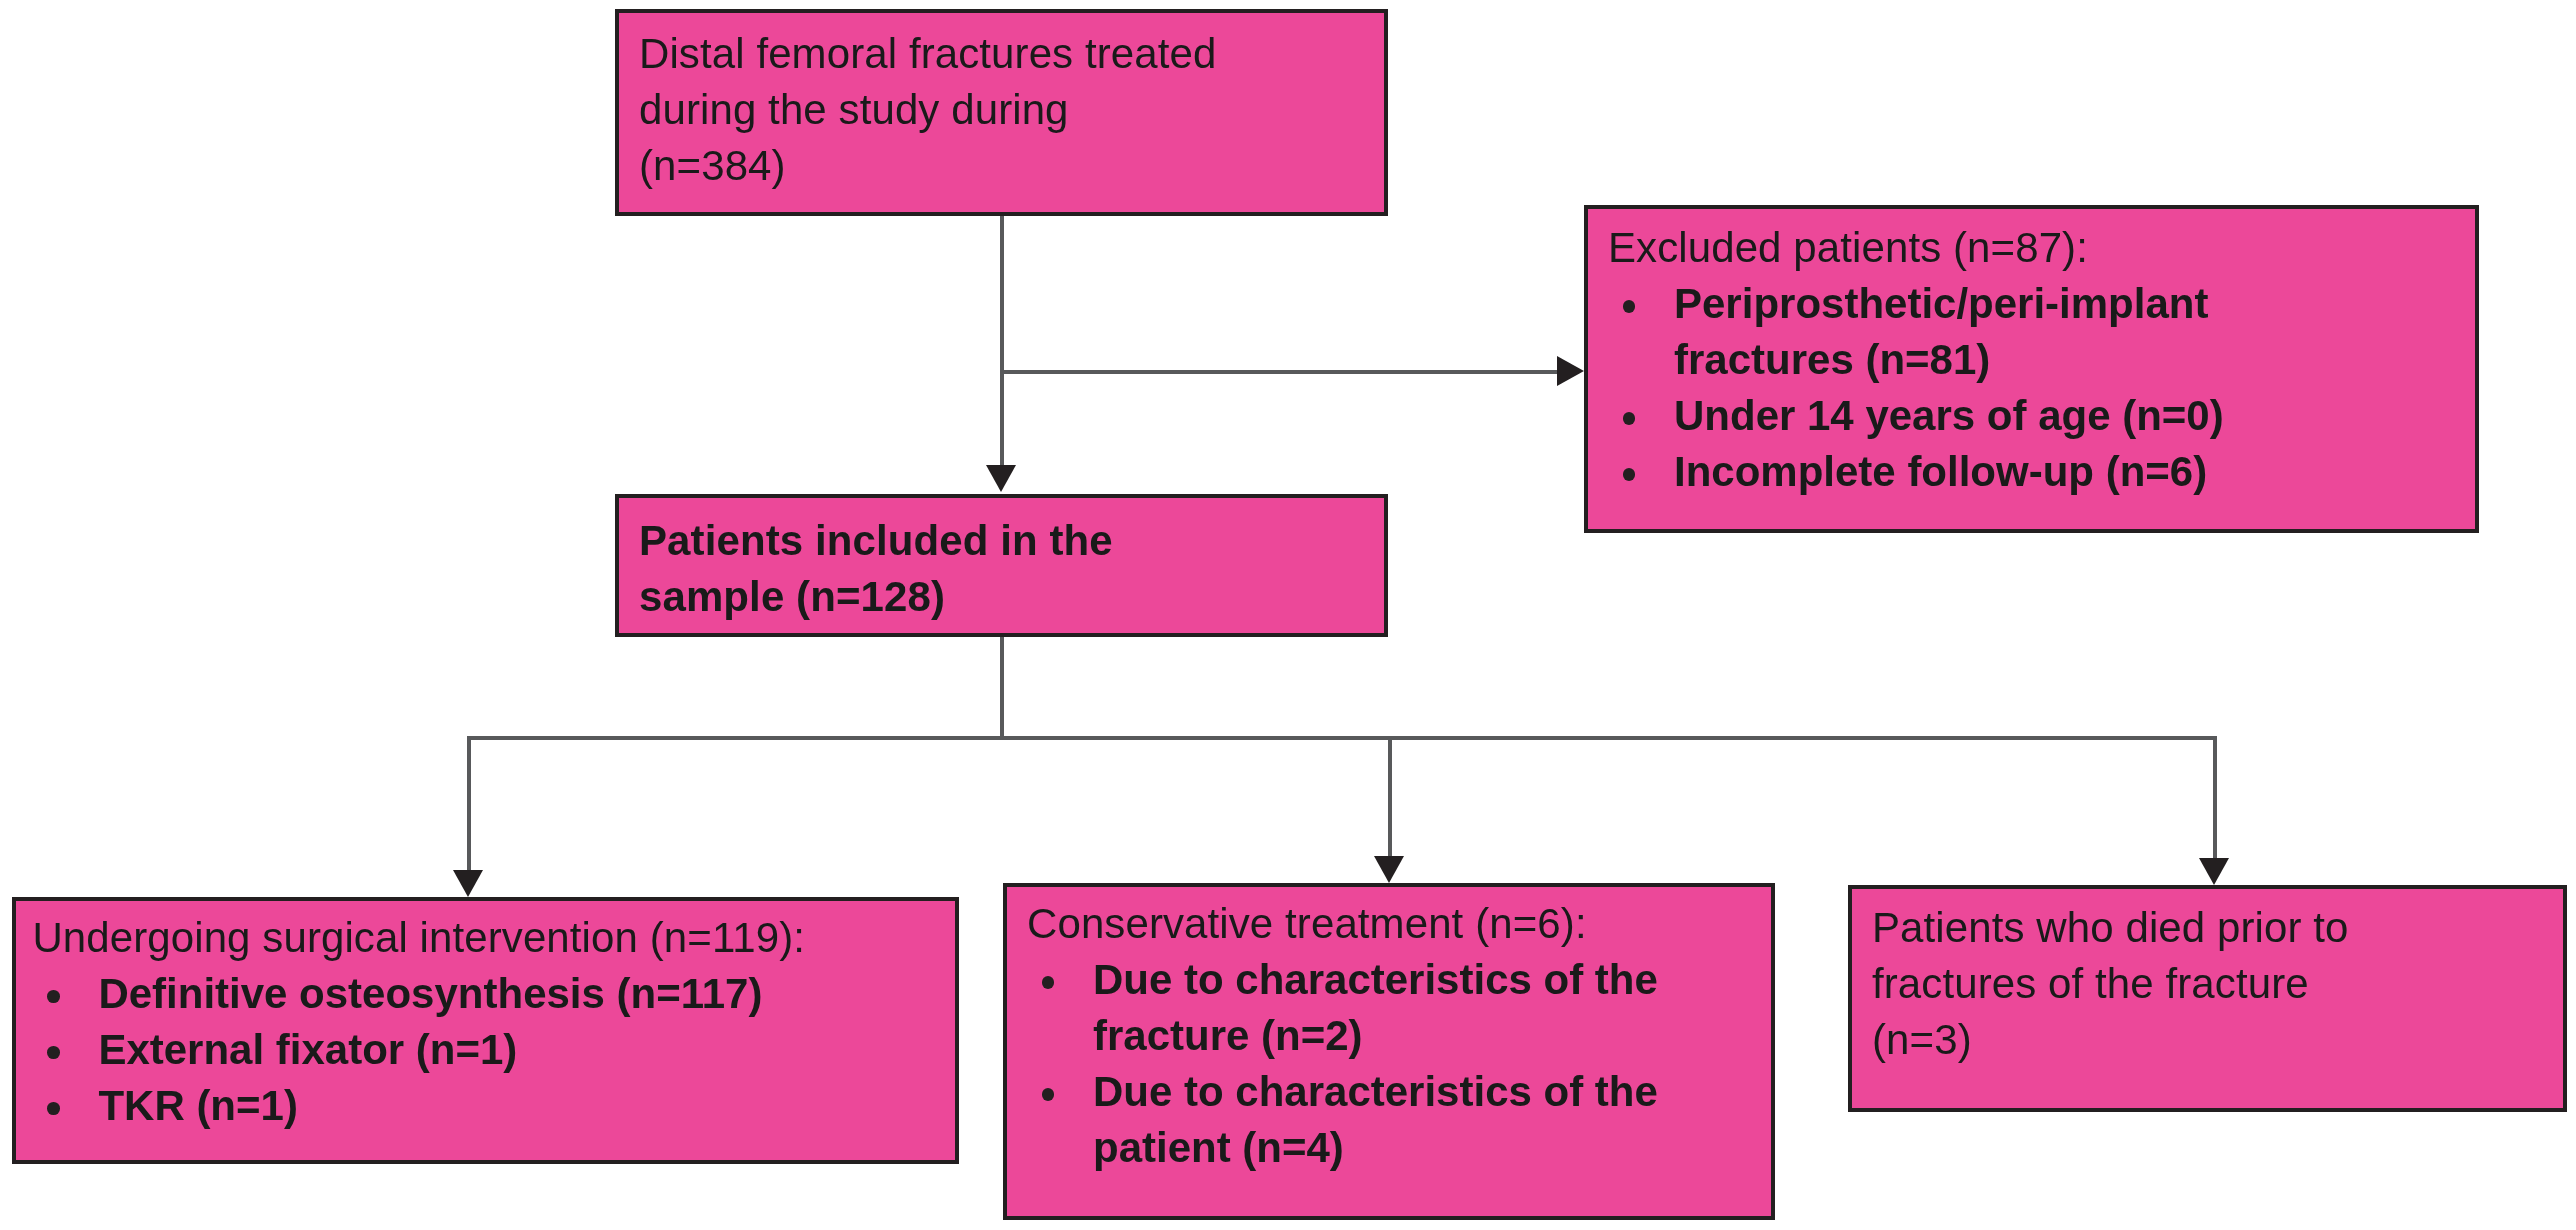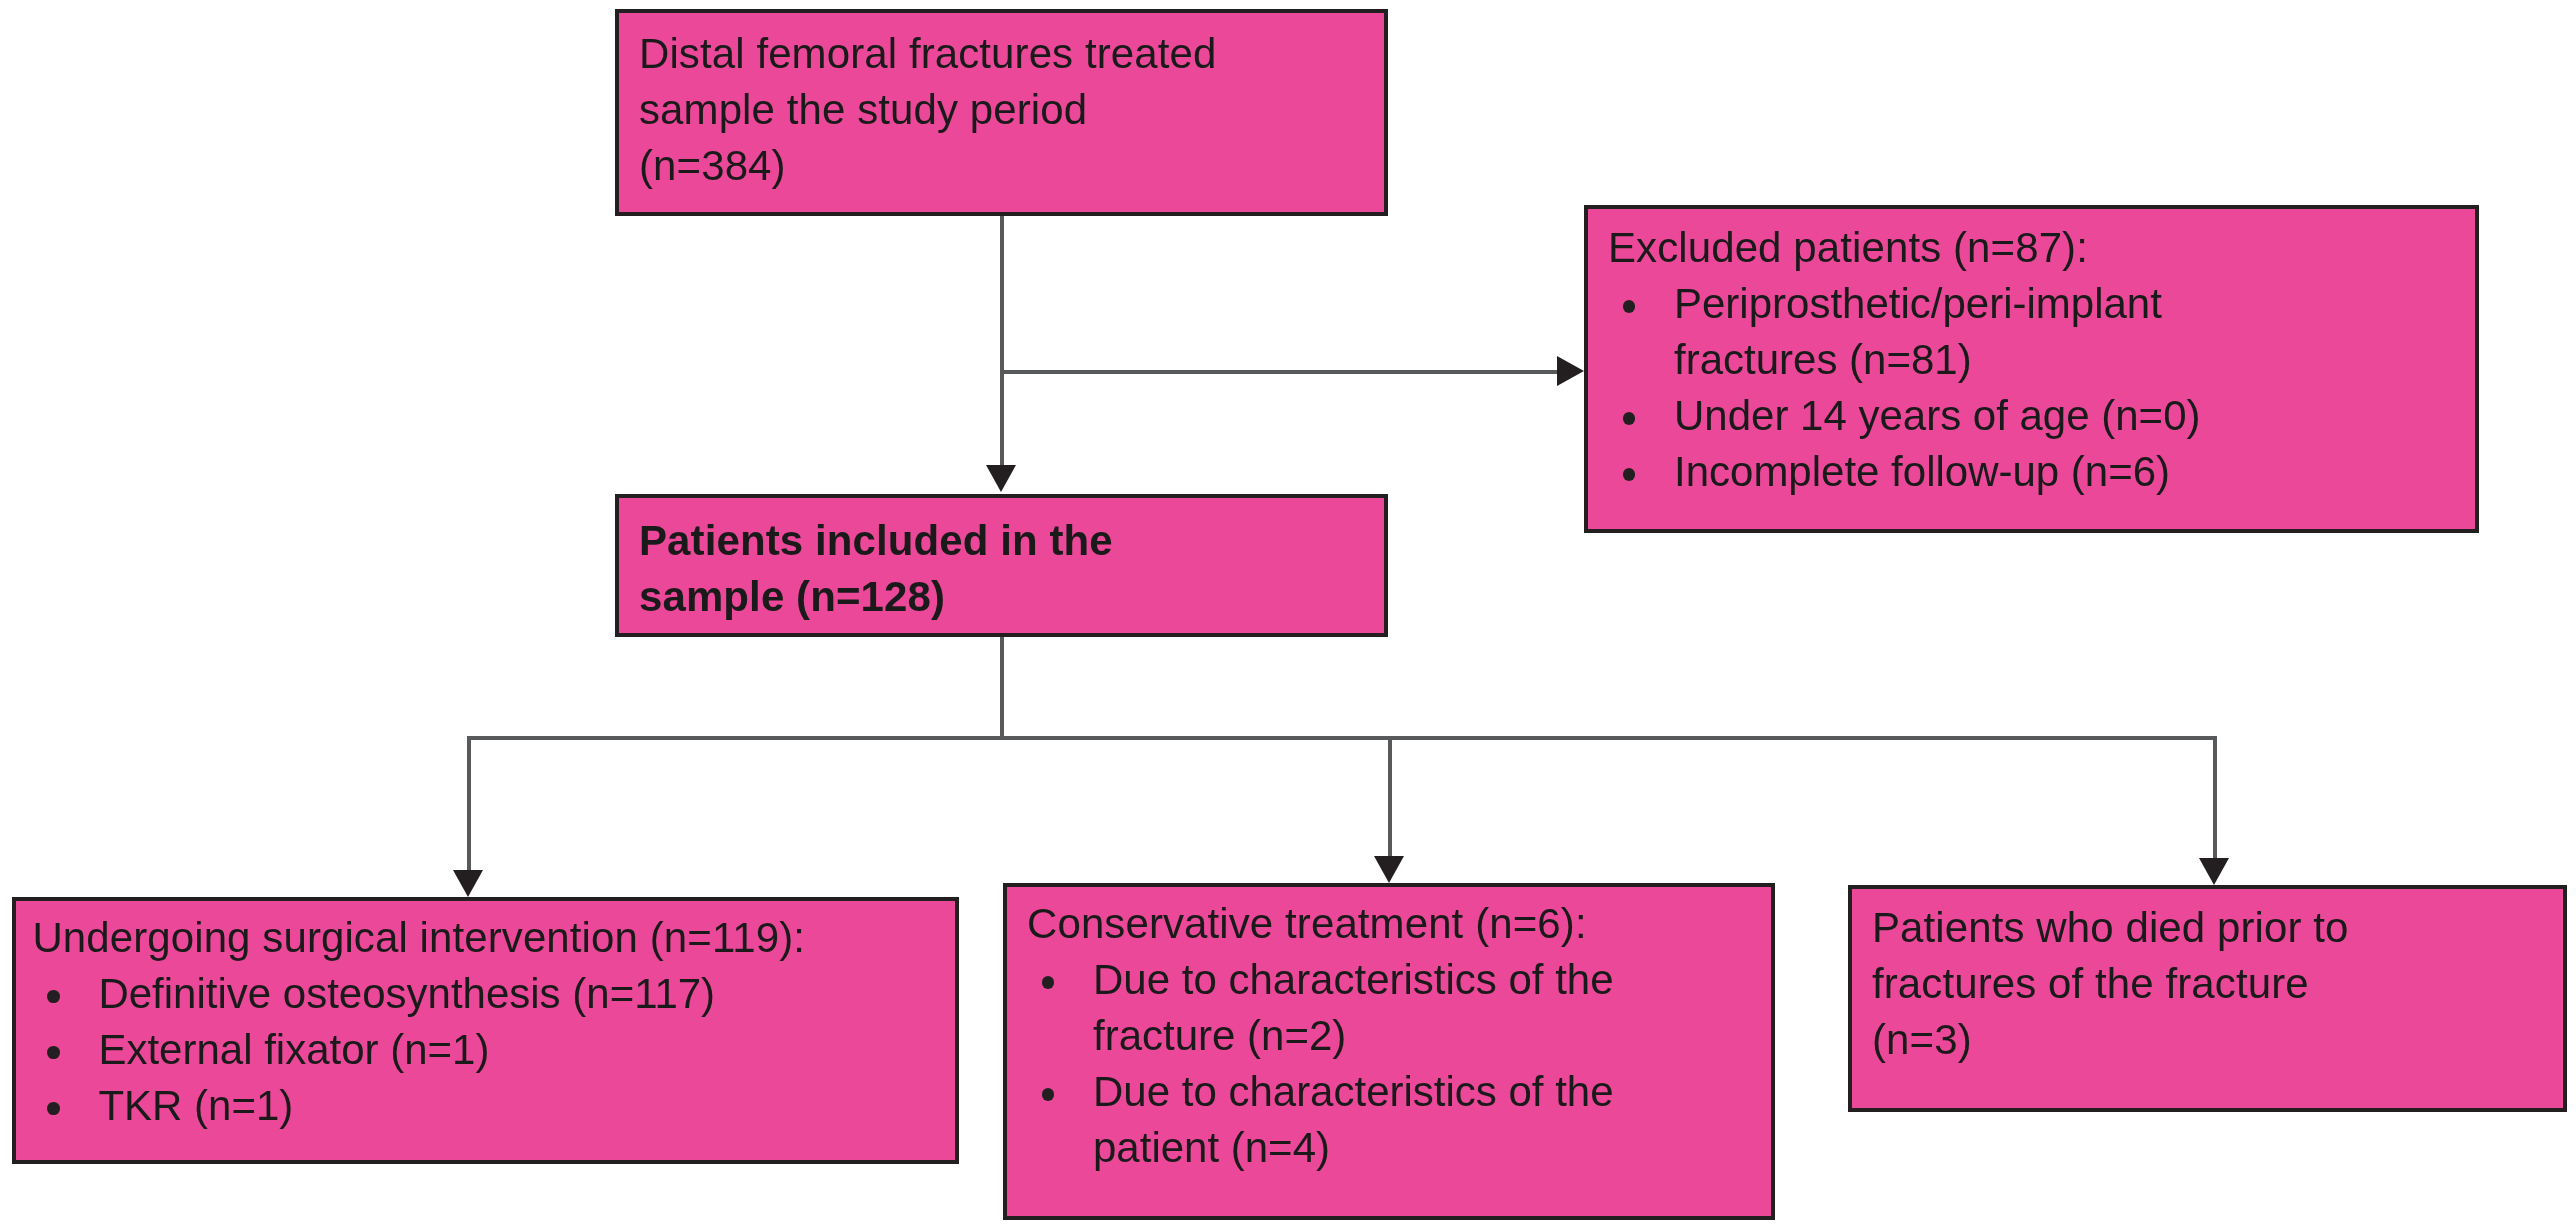--- a/index.html
+++ b/index.html
@@ -39,20 +39,21 @@
     list-style: none;
     margin: 0;
     padding: 0;
   }
   .bullets li {
     position: relative;
     font-size: 42px;
     line-height: 56px;
     padding-left: 66px;
     margin: 0;
+    font-weight: bold;
   }
   .bullets li .bullet-dot {
     position: absolute;
     left: 14.6px;
     top: 24px;
     width: 12.7px;
     height: 12.7px;
     background: #231f20;
     border-radius: 50%;
   }
@@ -107,21 +108,21 @@
 
   <div class="conn vline" style="left:1388px; top:736px; height:120px;"></div>
   <div class="arrow-down" style="left:1374px; top:856px;"></div>
 
   <div class="conn vline" style="left:2213px; top:736px; height:122px;"></div>
   <div class="arrow-down" style="left:2199px; top:858px;"></div>
 
   <div class="box" style="left:615px; top:9px; width:773px; height:207px;">
     <div class="box-inner">
       <div class="line">Distal femoral fractures treated</div>
-      <div class="line">sample the study period</div>
+      <div class="line">during the study during</div>
       <div class="line">(n=384)</div>
     </div>
   </div>
 
   <div class="box" style="left:1584px; top:205px; width:895px; height:328px;">
     <div class="box-inner" style="padding-top:11px;">
       <div class="line">Excluded patients (n=87):</div>
       <ul class="bullets">
         <li>
           <span class="bullet-dot"></span>

